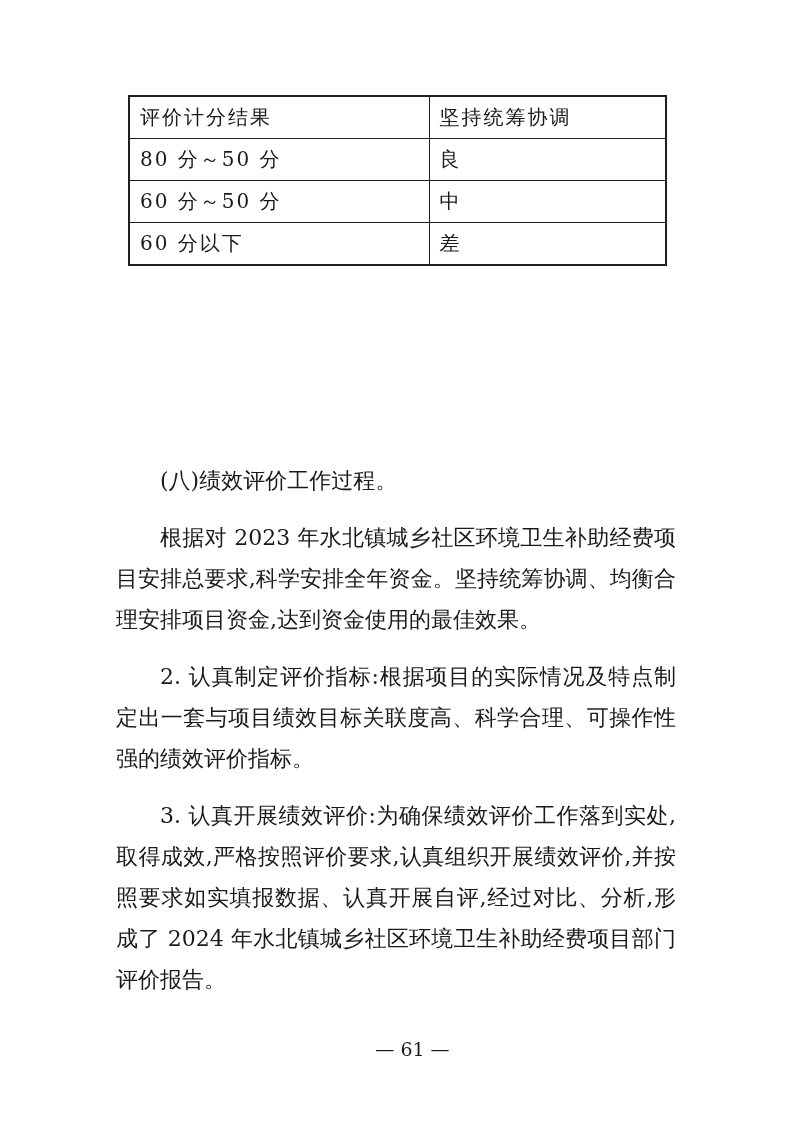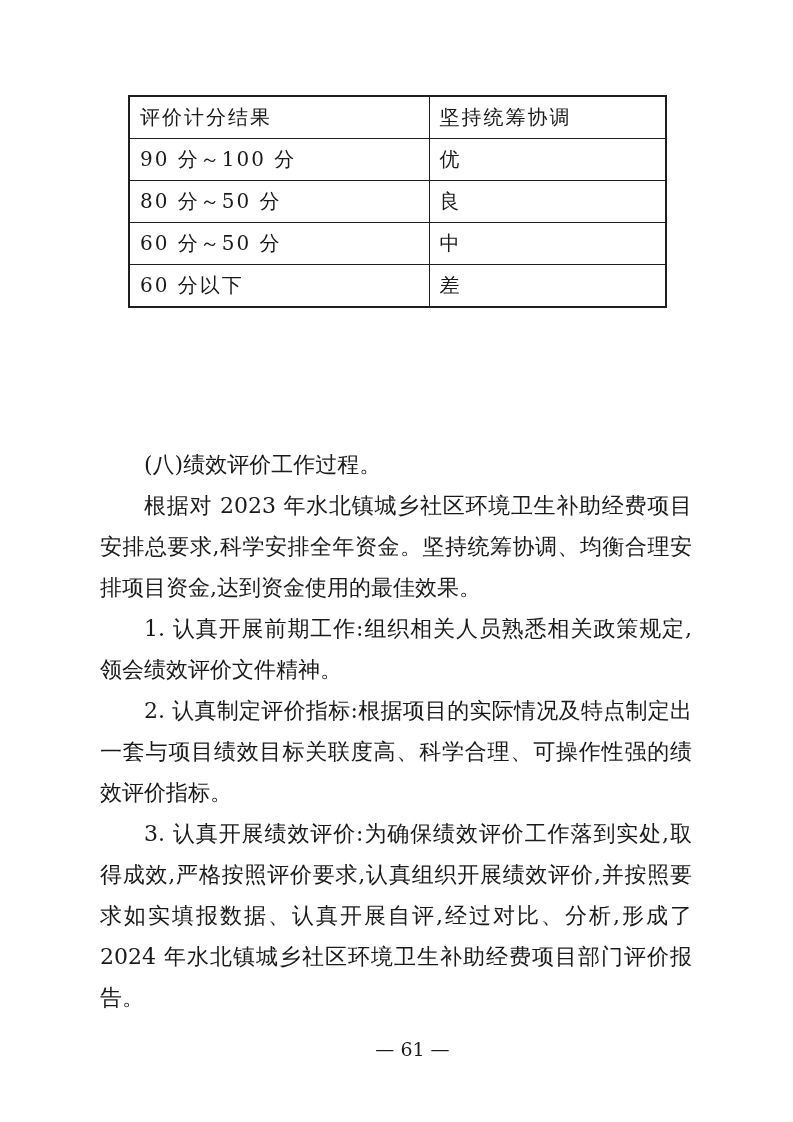--- a/index.html
+++ b/index.html
@@ -45,21 +45,21 @@
     position: absolute;
     left: 100px;
     top: 444px;
     width: 592px;
     font-size: 22px;
     line-height: 41px;
     text-align: justify;
     text-justify: inter-character;
   }
   .content p {
-    margin: 0;
+    margin: 16px;
     padding: 0;
     text-indent: 2em;
   }
   .page-number {
     position: absolute;
     left: 16px;
     top: 1038px;
     width: 100%;
     text-align: center;
     font-size: 19px;
@@ -77,41 +77,36 @@
       <col class="c2">
     </colgroup>
     <thead>
       <tr>
         <th>评价计分结果</th>
         <th>坚持统筹协调</th>
       </tr>
     </thead>
     <tbody>
       <tr>
-        <td>90 分～100 分</td>
-        <td>优</td>
-      </tr>
-      <tr>
         <td>80 分～50 分</td>
         <td>良</td>
       </tr>
       <tr>
         <td>60 分～50 分</td>
         <td>中</td>
       </tr>
       <tr>
         <td>60 分以下</td>
         <td>差</td>
       </tr>
     </tbody>
   </table>
 
   <div class="content">
     <p>(八)绩效评价工作过程。</p>
     <p>根据对 2023 年水北镇城乡社区环境卫生补助经费项目安排总要求,科学安排全年资金。坚持统筹协调、均衡合理安排项目资金,达到资金使用的最佳效果。</p>
-    <p>1. 认真开展前期工作:组织相关人员熟悉相关政策规定,领会绩效评价文件精神。</p>
     <p>2. 认真制定评价指标:根据项目的实际情况及特点制定出一套与项目绩效目标关联度高、科学合理、可操作性强的绩效评价指标。</p>
     <p>3. 认真开展绩效评价:为确保绩效评价工作落到实处,取得成效,严格按照评价要求,认真组织开展绩效评价,并按照要求如实填报数据、认真开展自评,经过对比、分析,形成了 2024 年水北镇城乡社区环境卫生补助经费项目部门评价报告。</p>
   </div>
 
   <div class="page-number">— 61 —</div>
 
 </div>
 
 </body></html>

